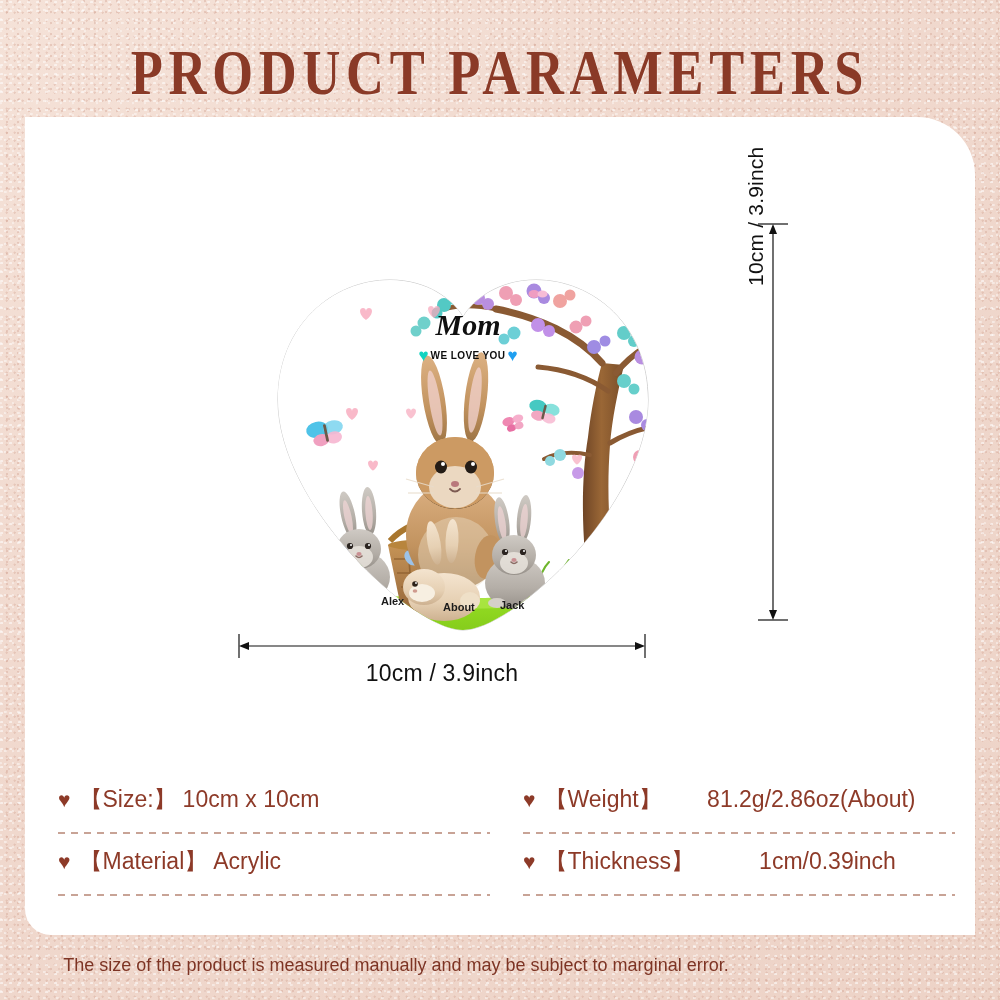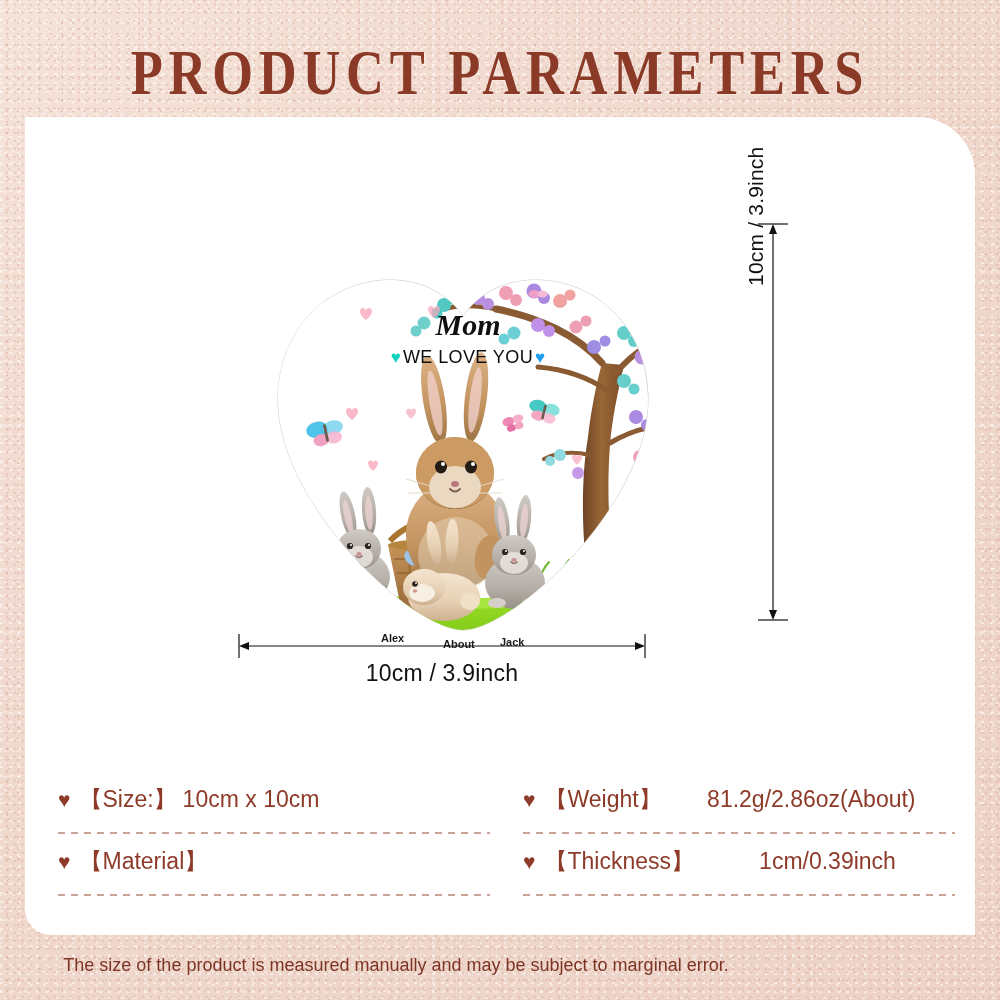--- a/index.html
+++ b/index.html
@@ -72,21 +72,20 @@
     height: 440px;
   }
   .plaque-svg { display: block; }
   .name-label {
     position: absolute;
     font-family: "Liberation Sans", sans-serif;
     font-size: 11px;
     font-weight: 700;
     color: #1b1b1b;
     white-space: nowrap;
-    margin-top: 37px;
   }
   #name-0 { left: 143px; top: 390px; }
   #name-1 { left: 205px; top: 396px; }
   #name-2 { left: 262px; top: 394px; }
 
   .plaque-title {
     position: absolute;
     left: 150px; top: 103px;
     width: 160px;
     text-align: center;
@@ -101,22 +100,22 @@
     position: absolute;
     left: 140px; top: 142px;
     width: 180px;
     display: flex;
     align-items: center;
     justify-content: center;
     gap: 2px;
   }
   .plaque-sub {
     font-family: "Liberation Sans", sans-serif;
-    font-weight: 400;
-    font-size: 18px;
+    font-weight: 700;
+    font-size: 10px;
     letter-spacing: .4px;
     color: #0d0d0d;
     white-space: nowrap;
   }
   .mini-heart { font-size: 17px; line-height: 1; }
   .mini-heart.teal { color: #12d3c0; }
   .mini-heart.blue { color: #1f9ff0; }
 
   
   #dim-v {
@@ -644,20 +643,21 @@
           <span class="spec-heart">♥</span>
           <span class="spec-label">【Size:】</span>
           <span class="spec-value">10cm x 10cm</span>
         </div>
         <div class="spec-dash"></div>
       </div>
       <div class="spec-row">
         <div class="spec-line">
           <span class="spec-heart">♥</span>
           <span class="spec-label">【Material】</span>
+          <span class="spec-value">Acrylic</span>
         </div>
         <div class="spec-dash"></div>
       </div>
     </div>
 
     <div class="spec-col right">
       <div class="spec-row">
         <div class="spec-line">
           <span class="spec-heart">♥</span>
           <span class="spec-label">【Weight】</span>

